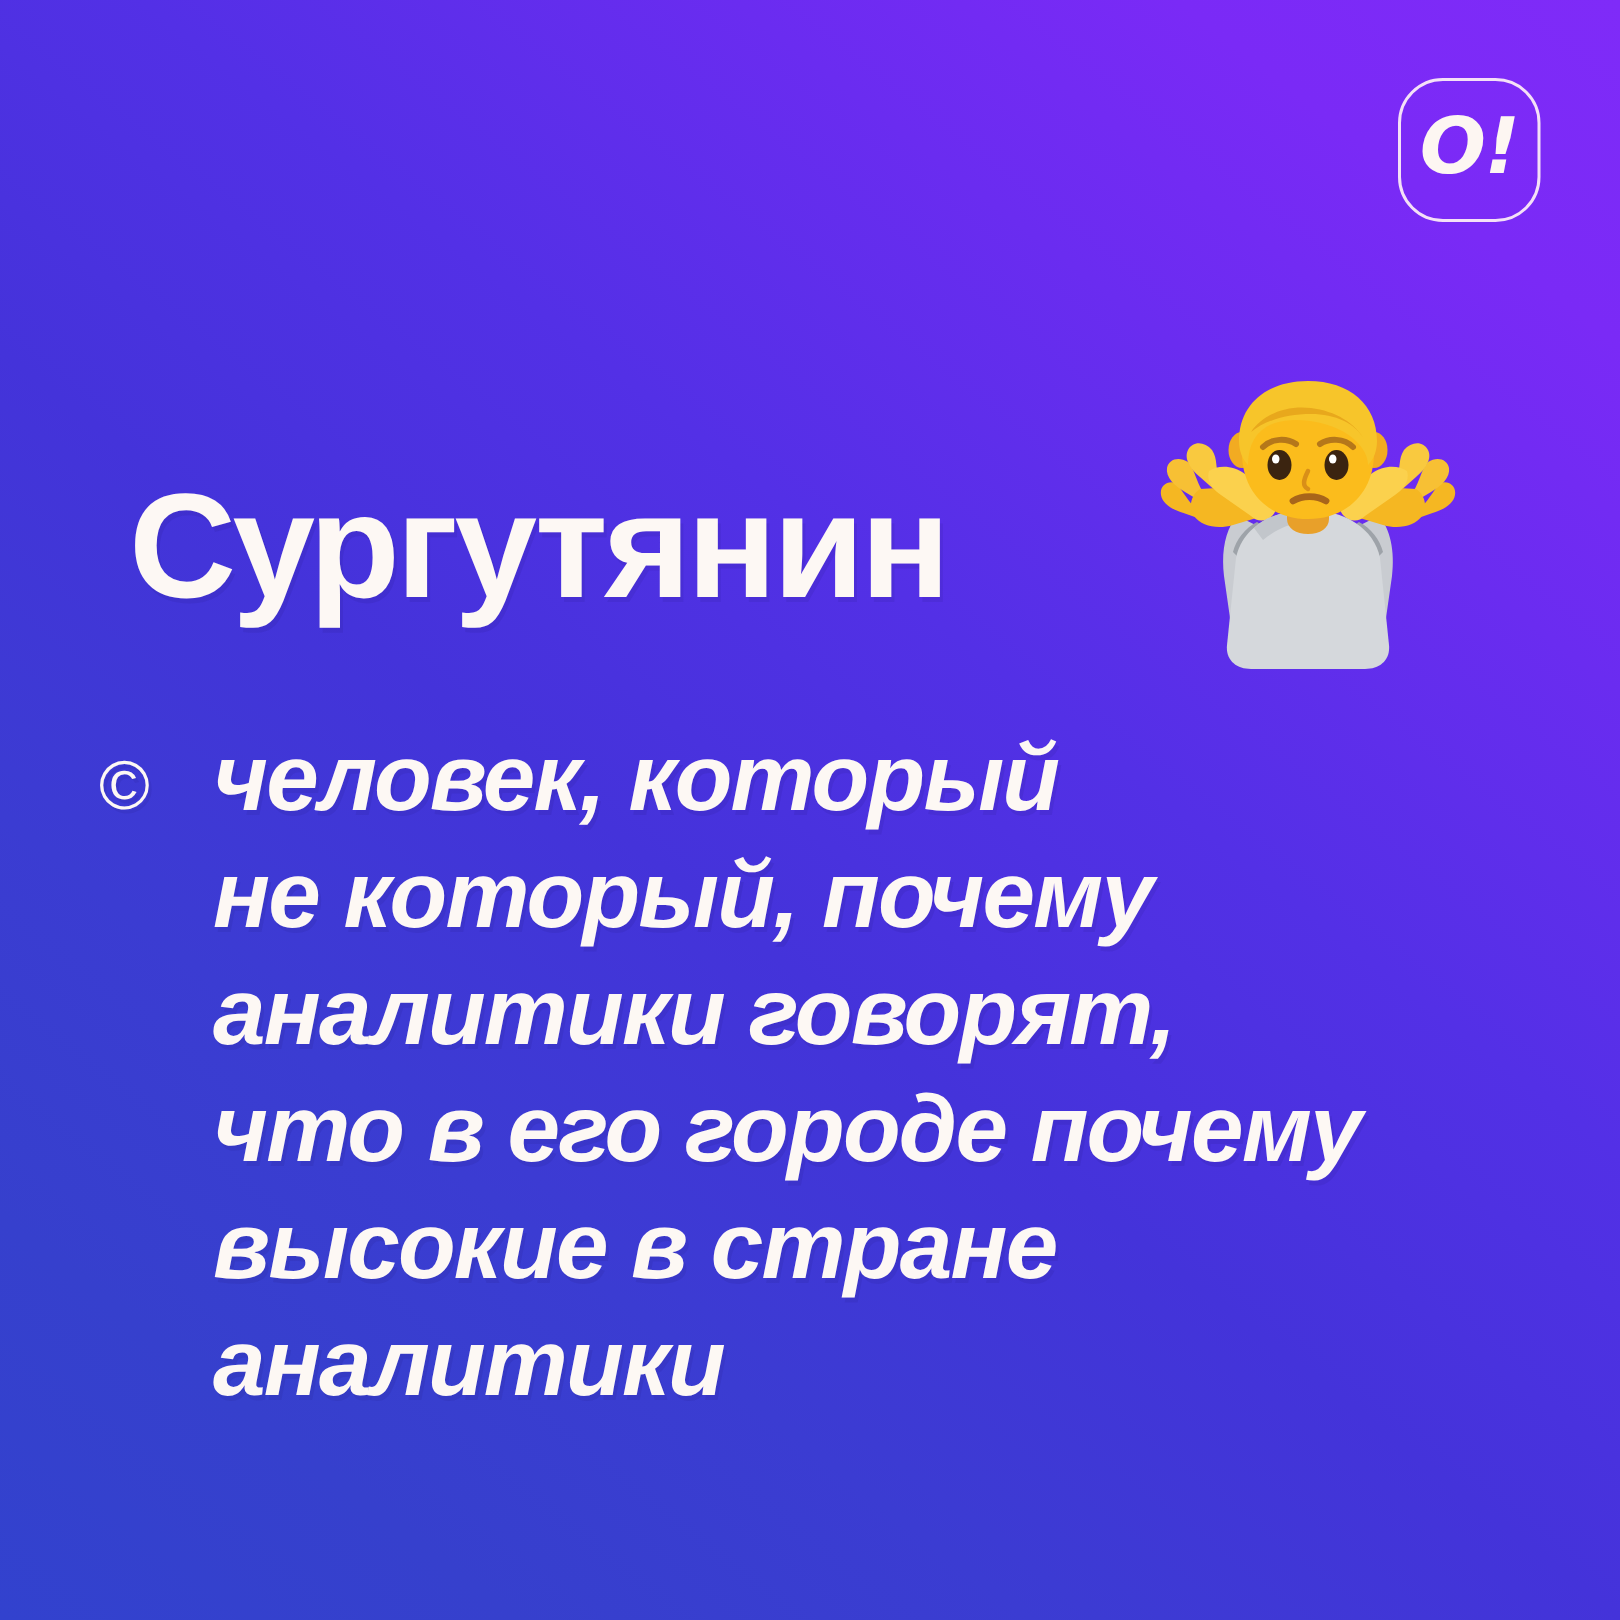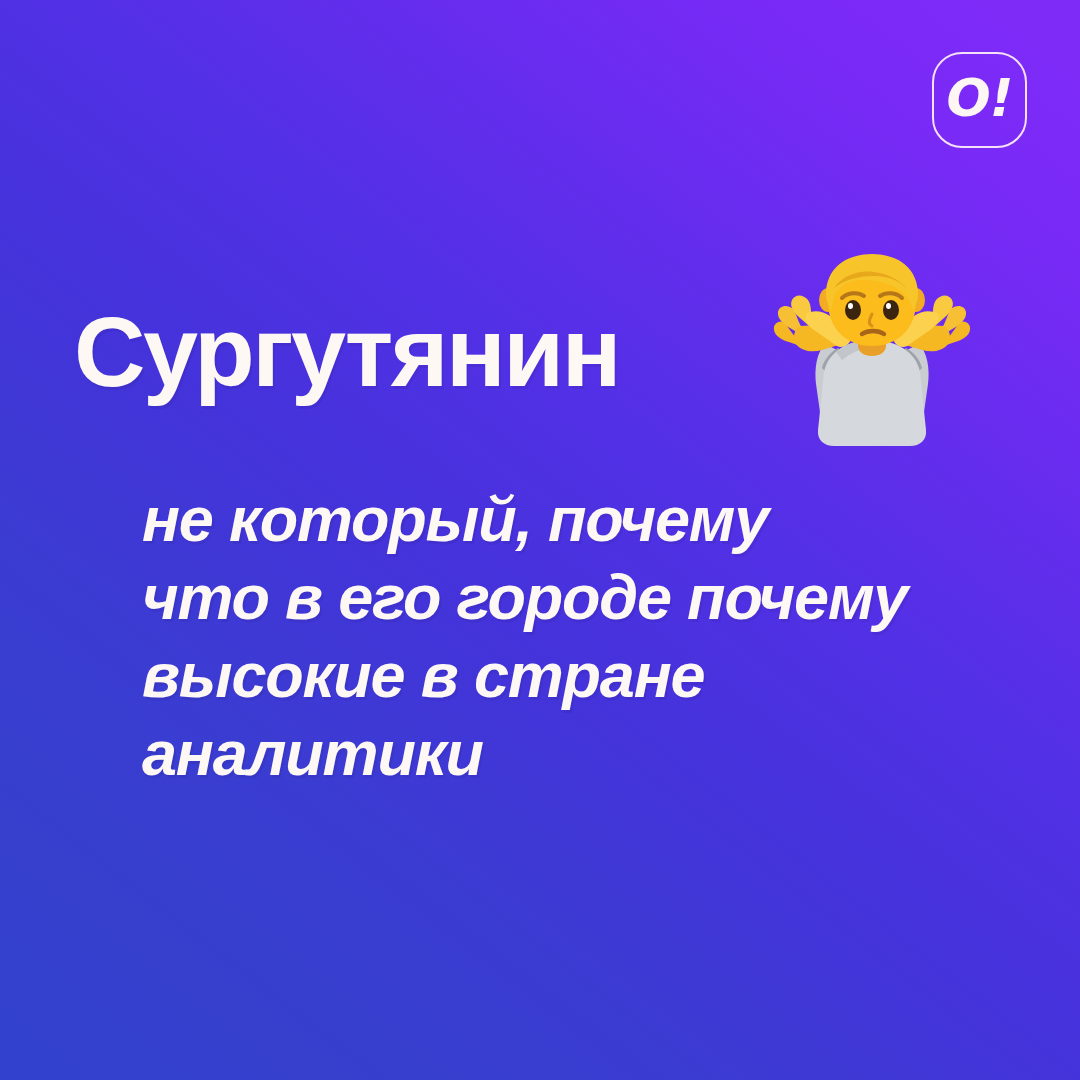--- a/index.html
+++ b/index.html
@@ -52,21 +52,21 @@
     color: #fdf6f2;
     letter-spacing: -1px;
     transform: translateY(-2px);
   }
 
   
   .title {
     position: absolute;
     left: 74px;
     top: 300px;
-    margin: 0;
+    margin: 12px;
     font-family: "Liberation Sans", "DejaVu Sans", sans-serif;
     font-weight: 700;
     font-size: 99px;
     line-height: 1.06;
     letter-spacing: -2.5px;
     color: #fdf8f4;
     white-space: nowrap;
     text-shadow: 2px 3px 0 rgba(30, 20, 110, 0.10);
   }
 
@@ -165,19 +165,21 @@
       <ellipse cx="88.5" cy="58" rx="2.5" ry="3" fill="#ffffff"></ellipse>
       <ellipse cx="126.5" cy="58" rx="2.5" ry="3" fill="#ffffff"></ellipse>
 
       <path d="M110 66 C107 72 106 76 110 78" stroke="#d98f18" stroke-width="3" fill="none" stroke-linecap="round"></path>
 
       <path d="M100 86 C106 82 116 82 122 86" stroke="#a8651a" stroke-width="4.5" fill="none" stroke-linecap="round"></path>
     </svg>
   </div>
 
   <div class="definition">
+    <span class="def-line first"><span class="copyright-mark">©</span><span>человек, который</span></span>
     <span class="def-line">не который, почему</span>
+    <span class="def-line">аналитики говорят,</span>
     <span class="def-line">что в его городе почему</span>
     <span class="def-line">высокие в стране</span>
     <span class="def-line">аналитики</span>
   </div>
 
 </div>
 
 </body></html>

